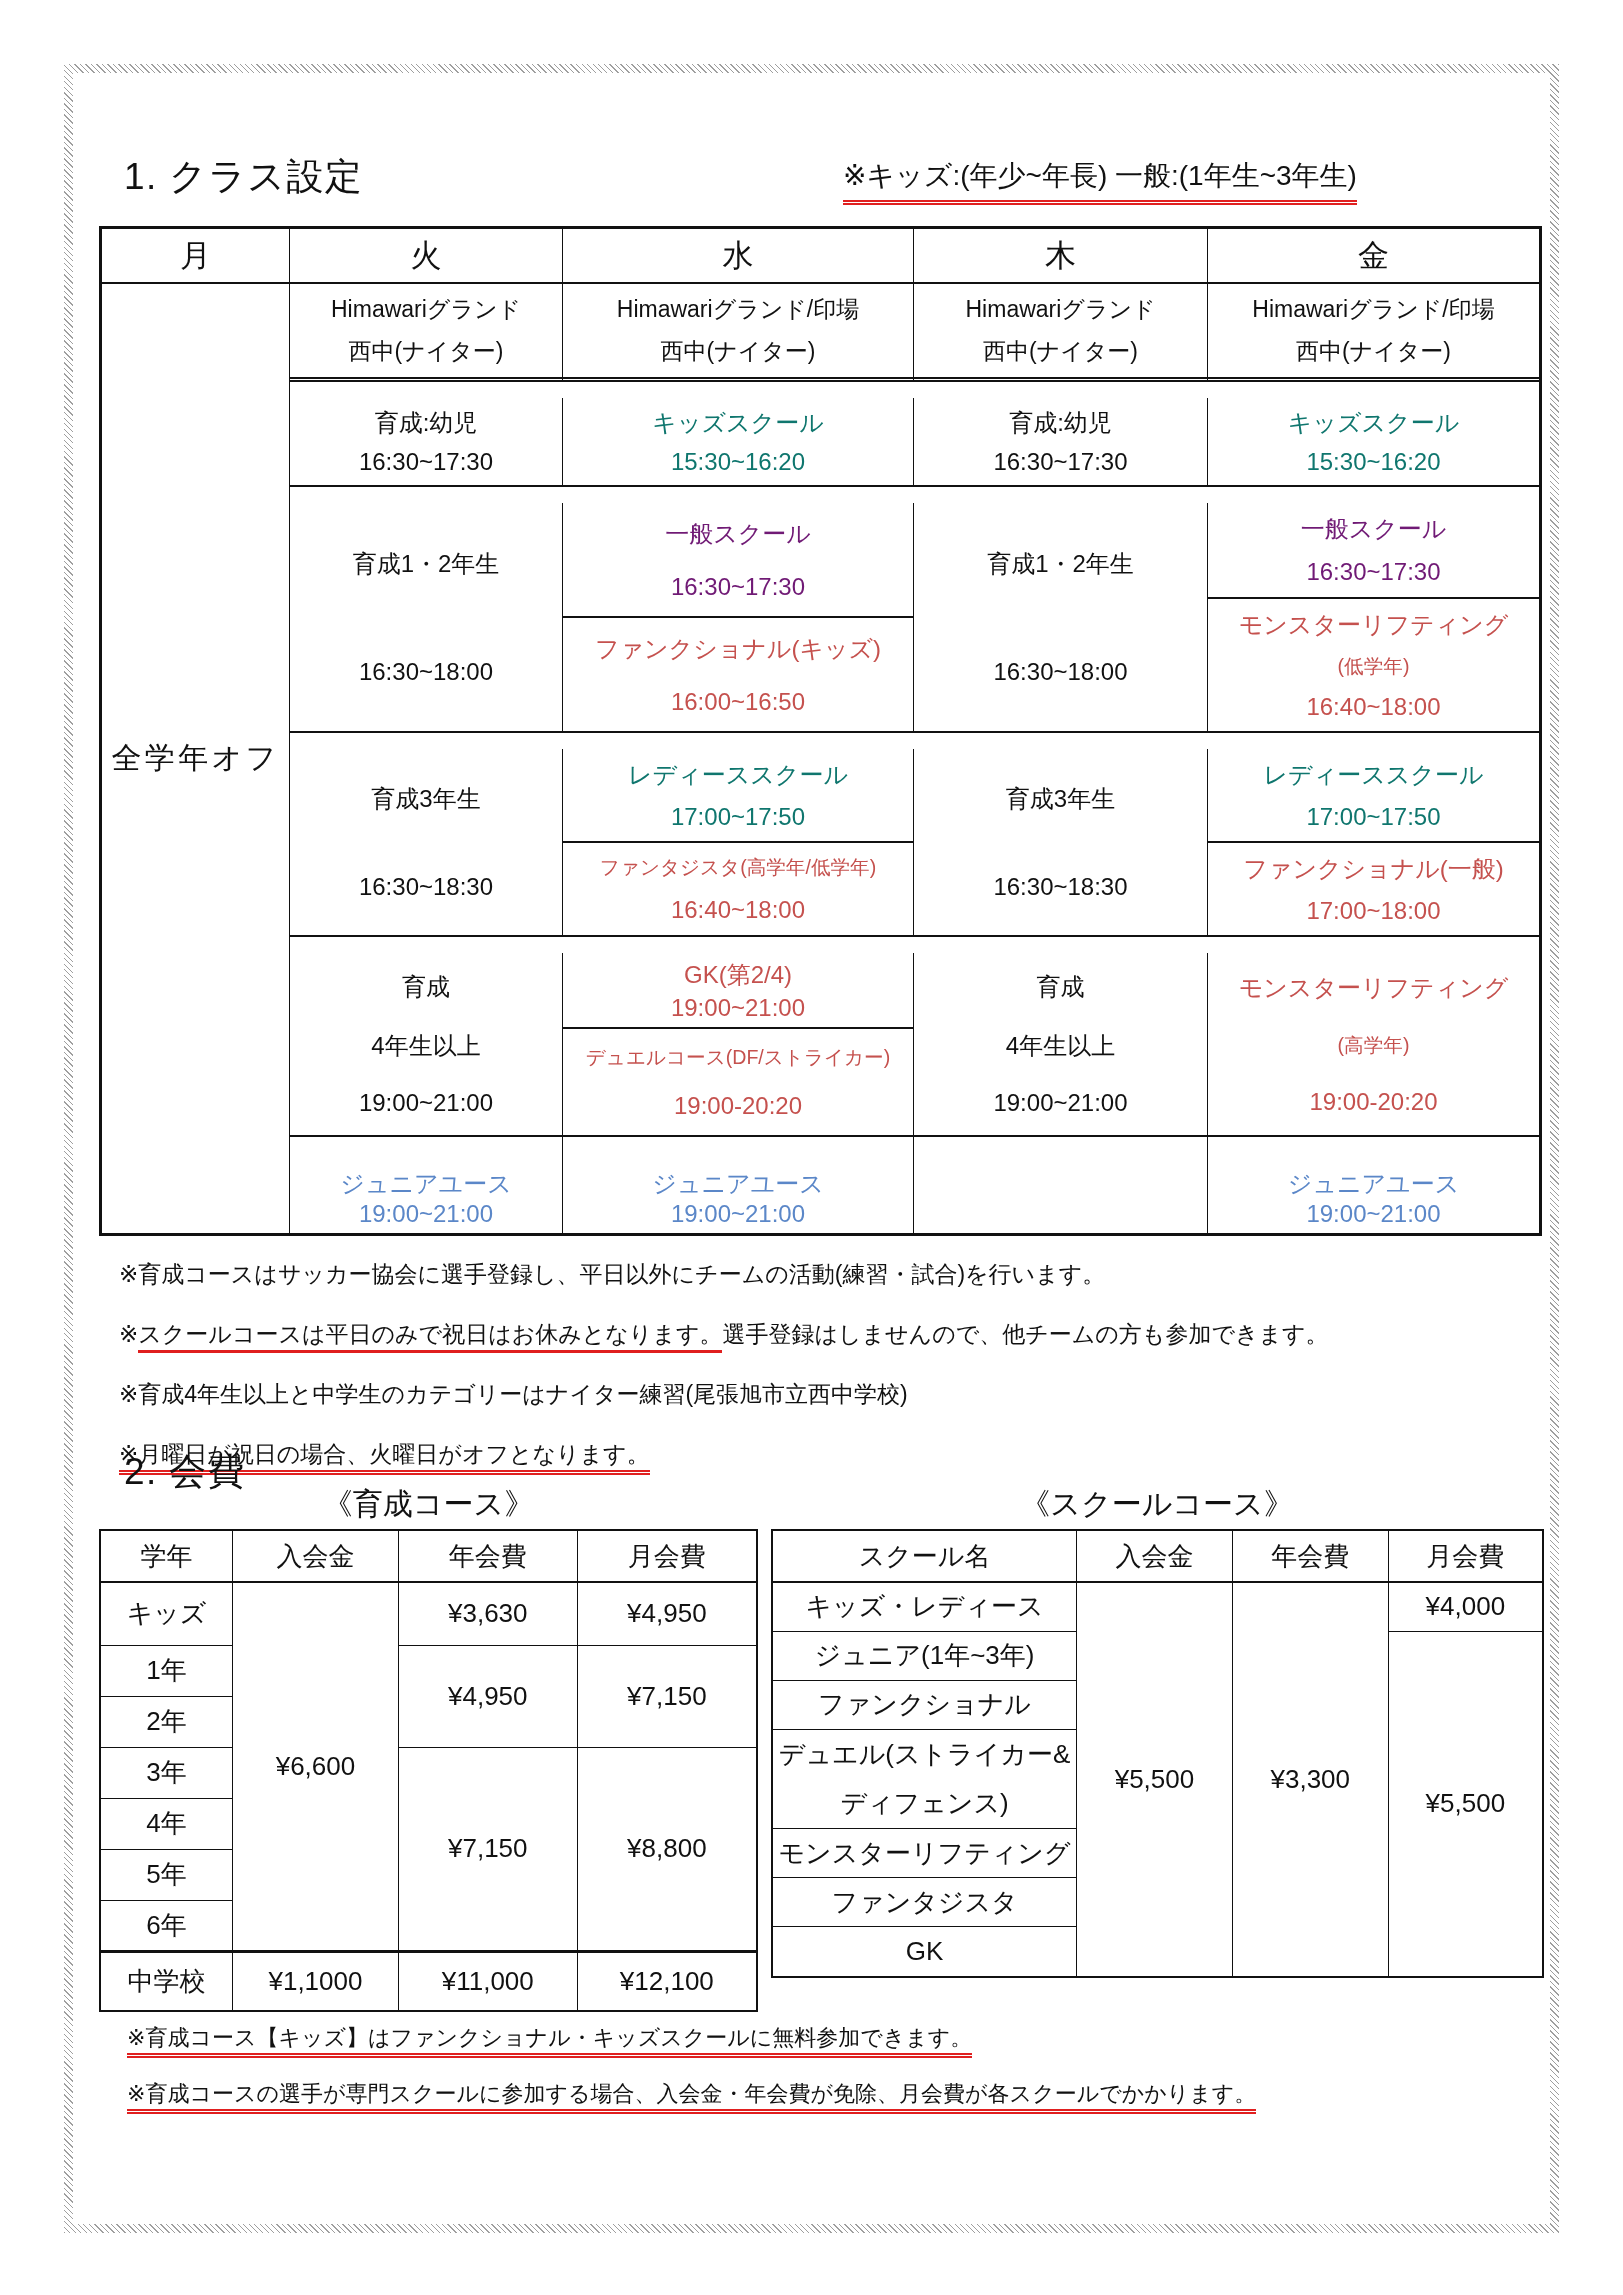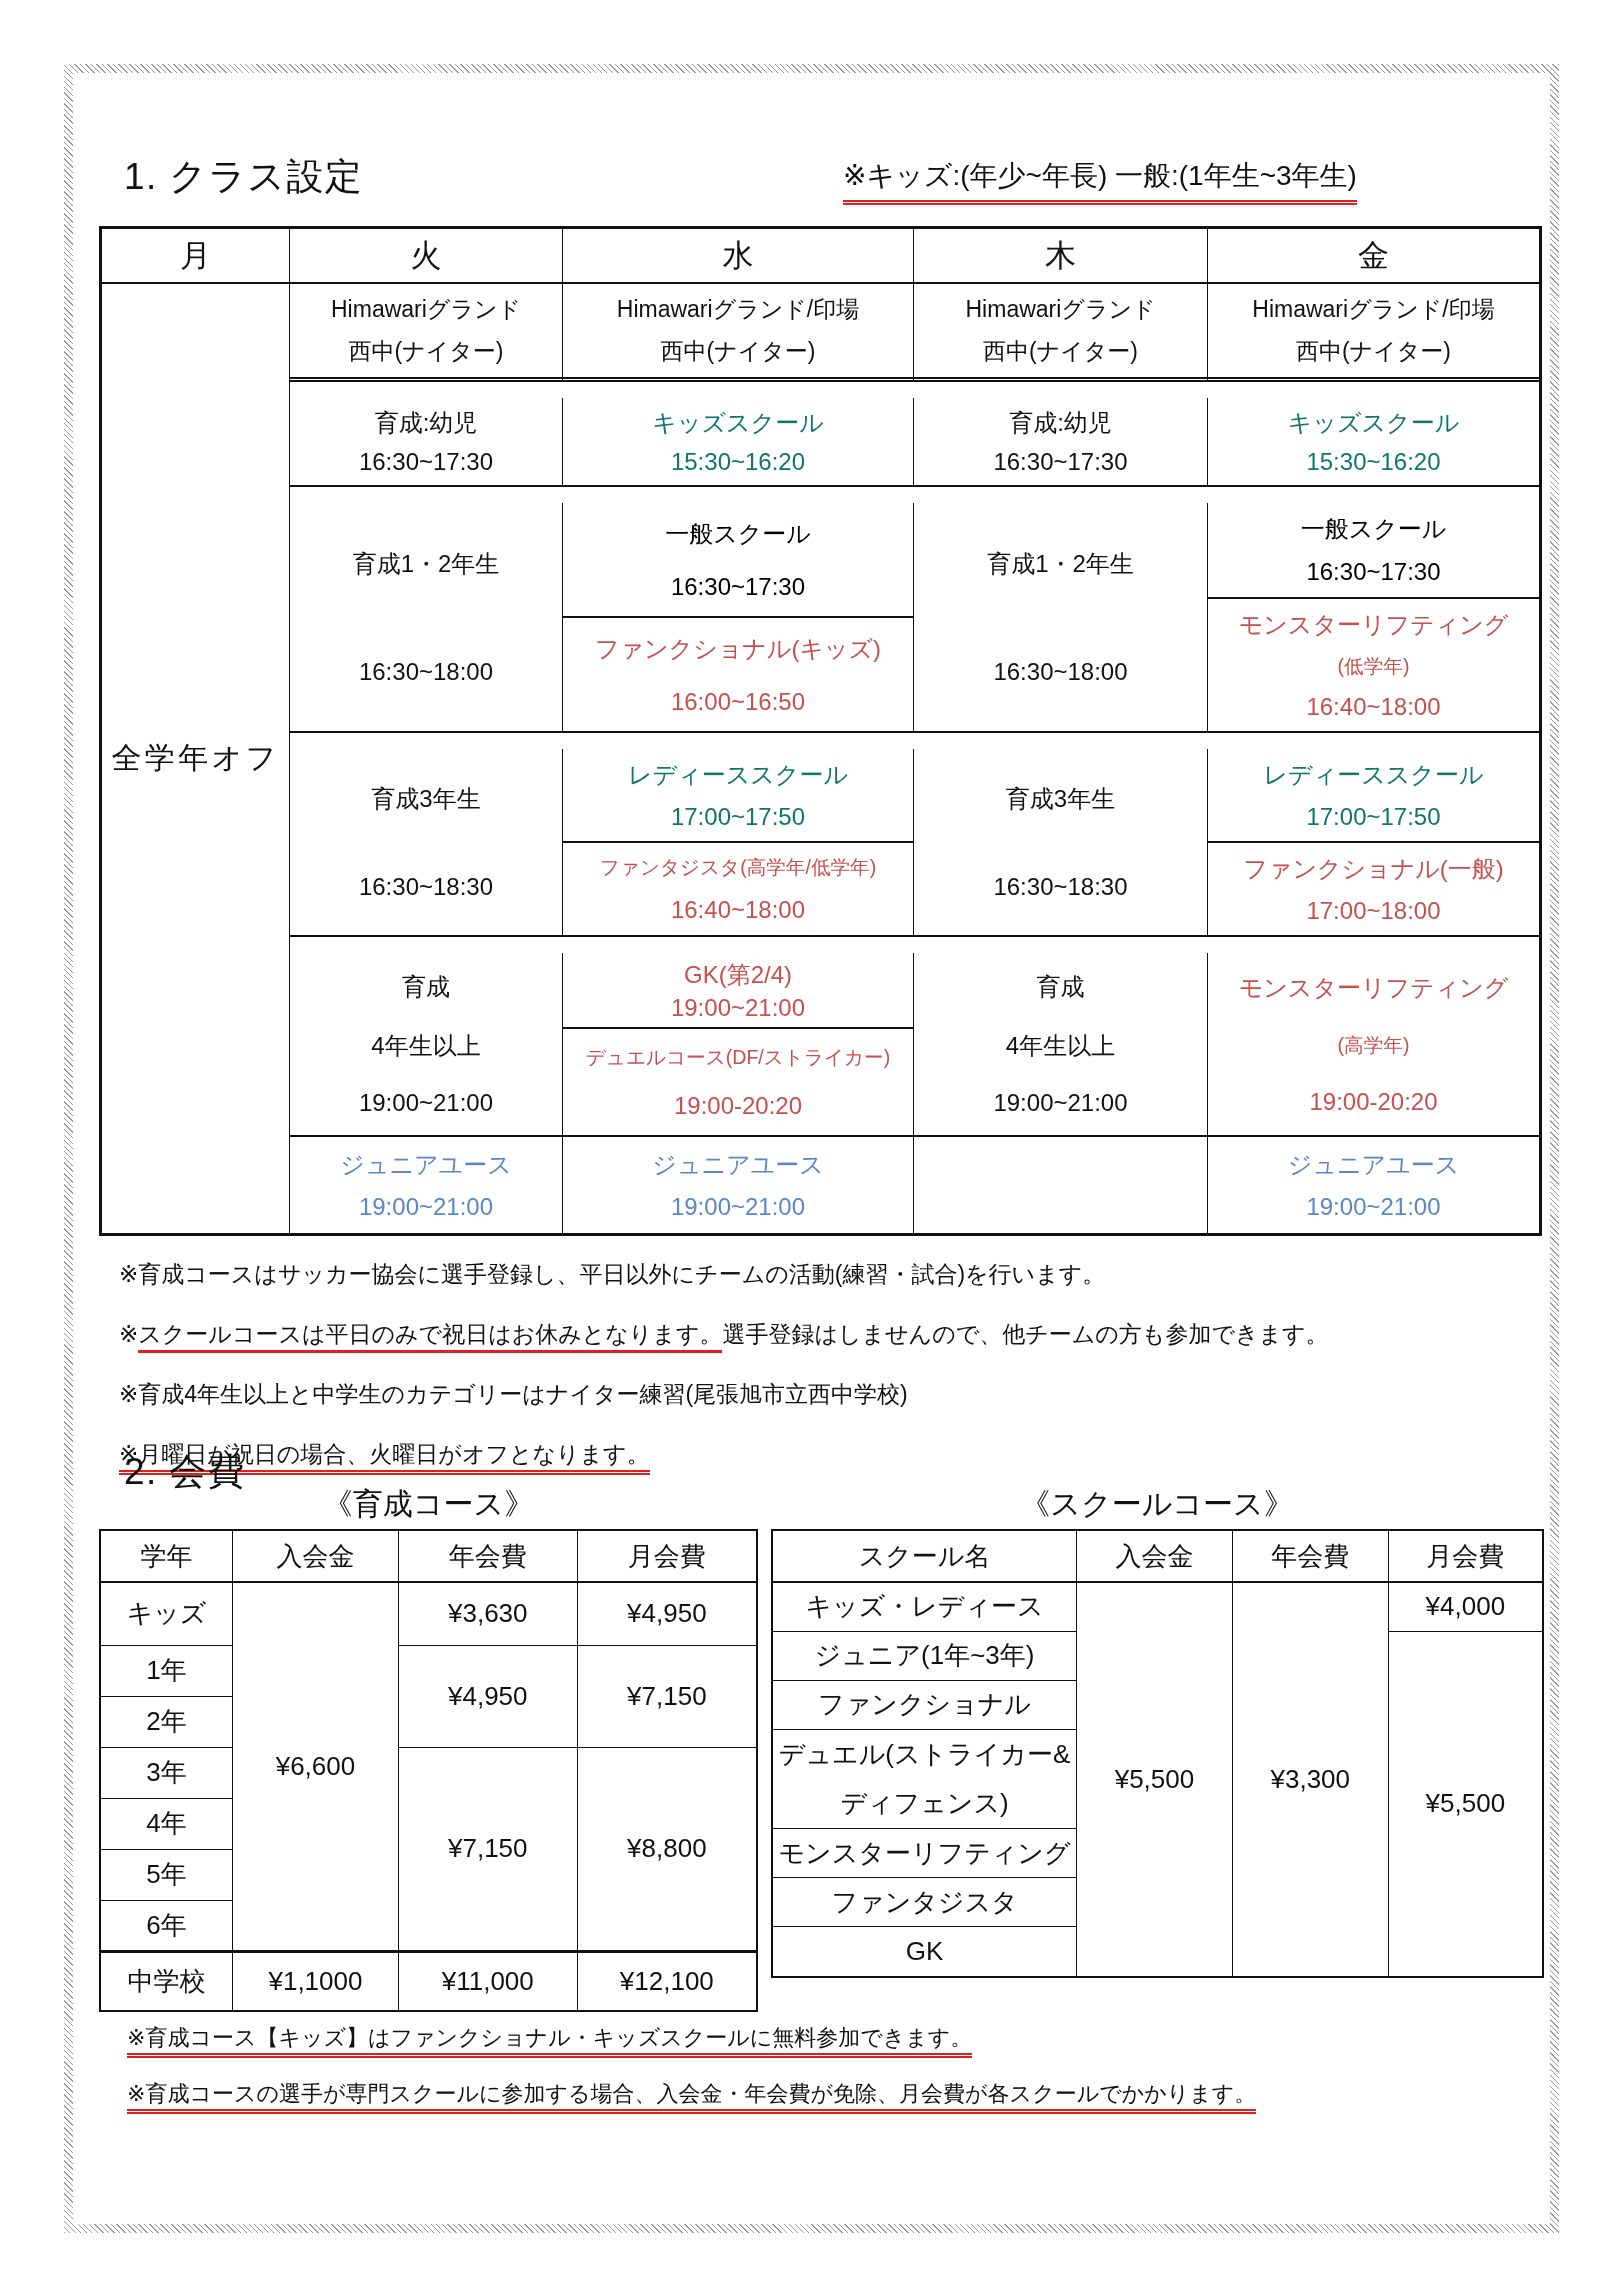--- a/index.html
+++ b/index.html
@@ -55,23 +55,23 @@
   .split{padding:0;justify-content:stretch;}
   .sub{
     flex:1;display:flex;flex-direction:column;justify-content:space-around;align-items:center;
     width:100%;padding:3.9px 2.6px;box-sizing:border-box;
   }
   .sub.first{border-bottom:2px solid #111;}
   .f42{flex:0 0 42%;}
   .f58{flex:1;}
   .small{font-size:19.6px;}
   .blue{color:#0f766e;}
-  .green{color:#000000;}
+  .green{color:#701a75;}
   .red{color:#c5514e;}
-  .lblue{color:#5b87c8;}
+  .lblue{color:#5b87c8;justify-content:flex-end;}
 
   
   .notes{position:absolute;left:119px;top:1259px;font-size:23px;}
   .notes .note{margin-bottom:29px;white-space:nowrap;}
   .bnotes{position:absolute;left:119px;top:2023px;font-size:22px;}
   .bnotes .note{margin-bottom:26px;white-space:nowrap;margin-left:8px;}
   .ul-red{border-bottom:3.3px solid #e01f1f;padding-bottom:2.6px;}
   .ul-red-dbl{border-bottom:5.9px double #e01f1f;padding-bottom:2.6px;}
 
   

